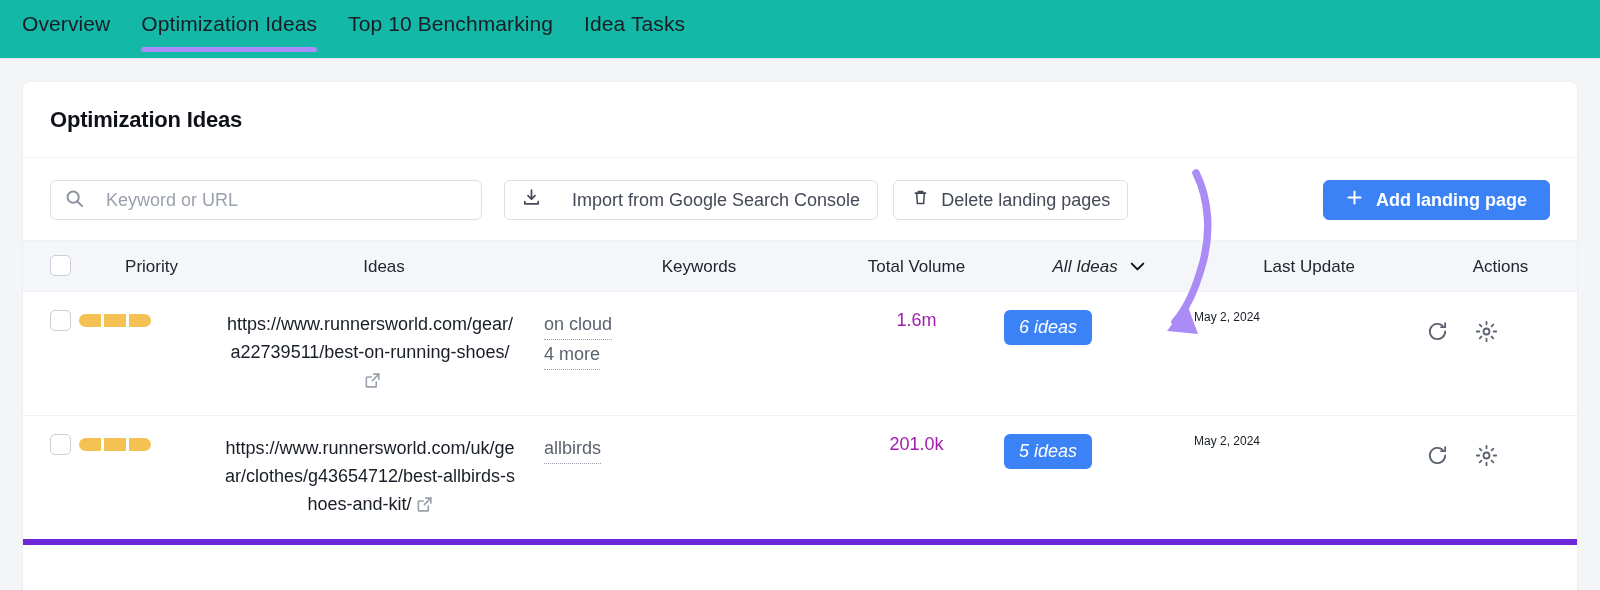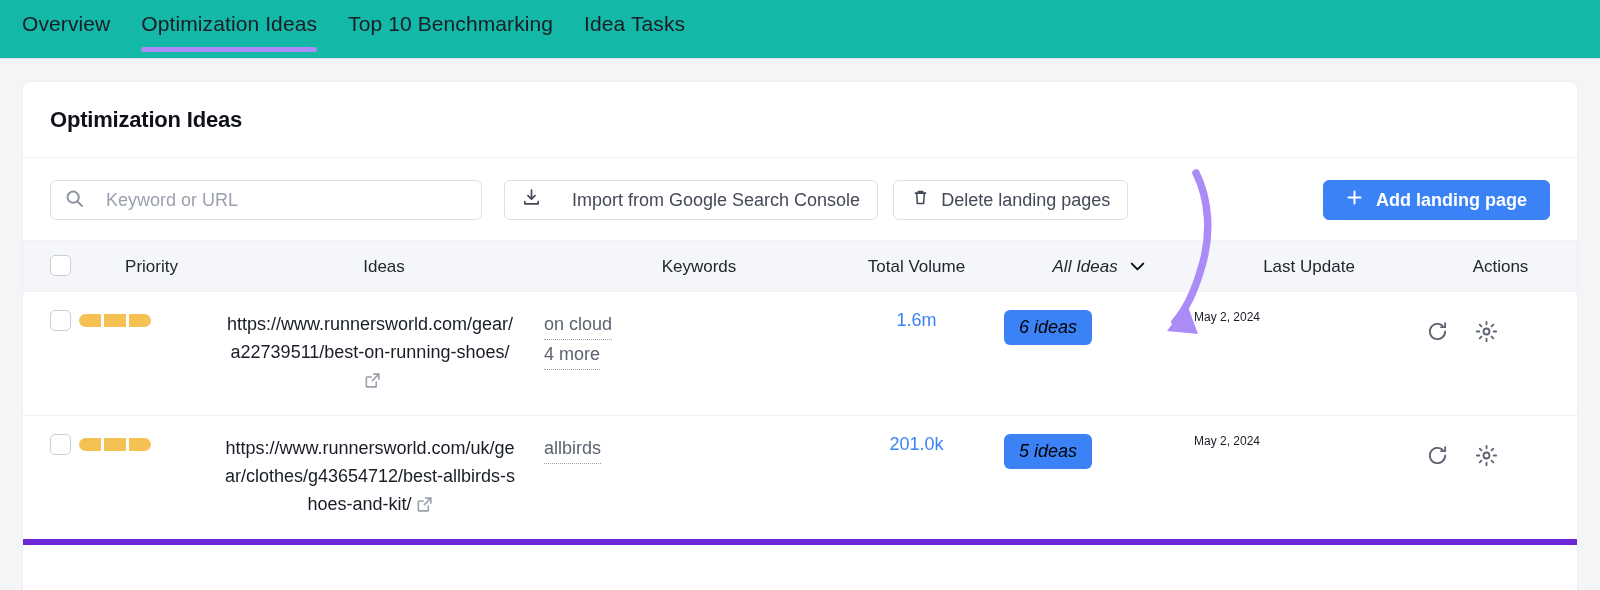--- a/index.html
+++ b/index.html
@@ -193,26 +193,26 @@
   .kw {
     display: block;
     width: fit-content;
     font-size: 18px;
     line-height: 29px;
     color: #5c6370;
     border-bottom: 1.5px dotted #9aa0ad;
     cursor: pointer;
   }
 
-  .vol { font-size: 18px; color: #3b82f6; padding-right: 0; }
+  .vol { font-size: 18px; color: #a21caf; padding-right: 0; }
 
   .badge {
     display: inline-block;
     background: #3b82f6;
-    color: #000000;
+    color: #ffffff;
     font-size: 18px;
     border-radius: 6px;
     padding: 8px 15px 9px 15px;
     cursor: pointer;
     line-height: 1;
   }
 
   .date { font-size: 12px; color: #181d26; }
 
   .actions {

